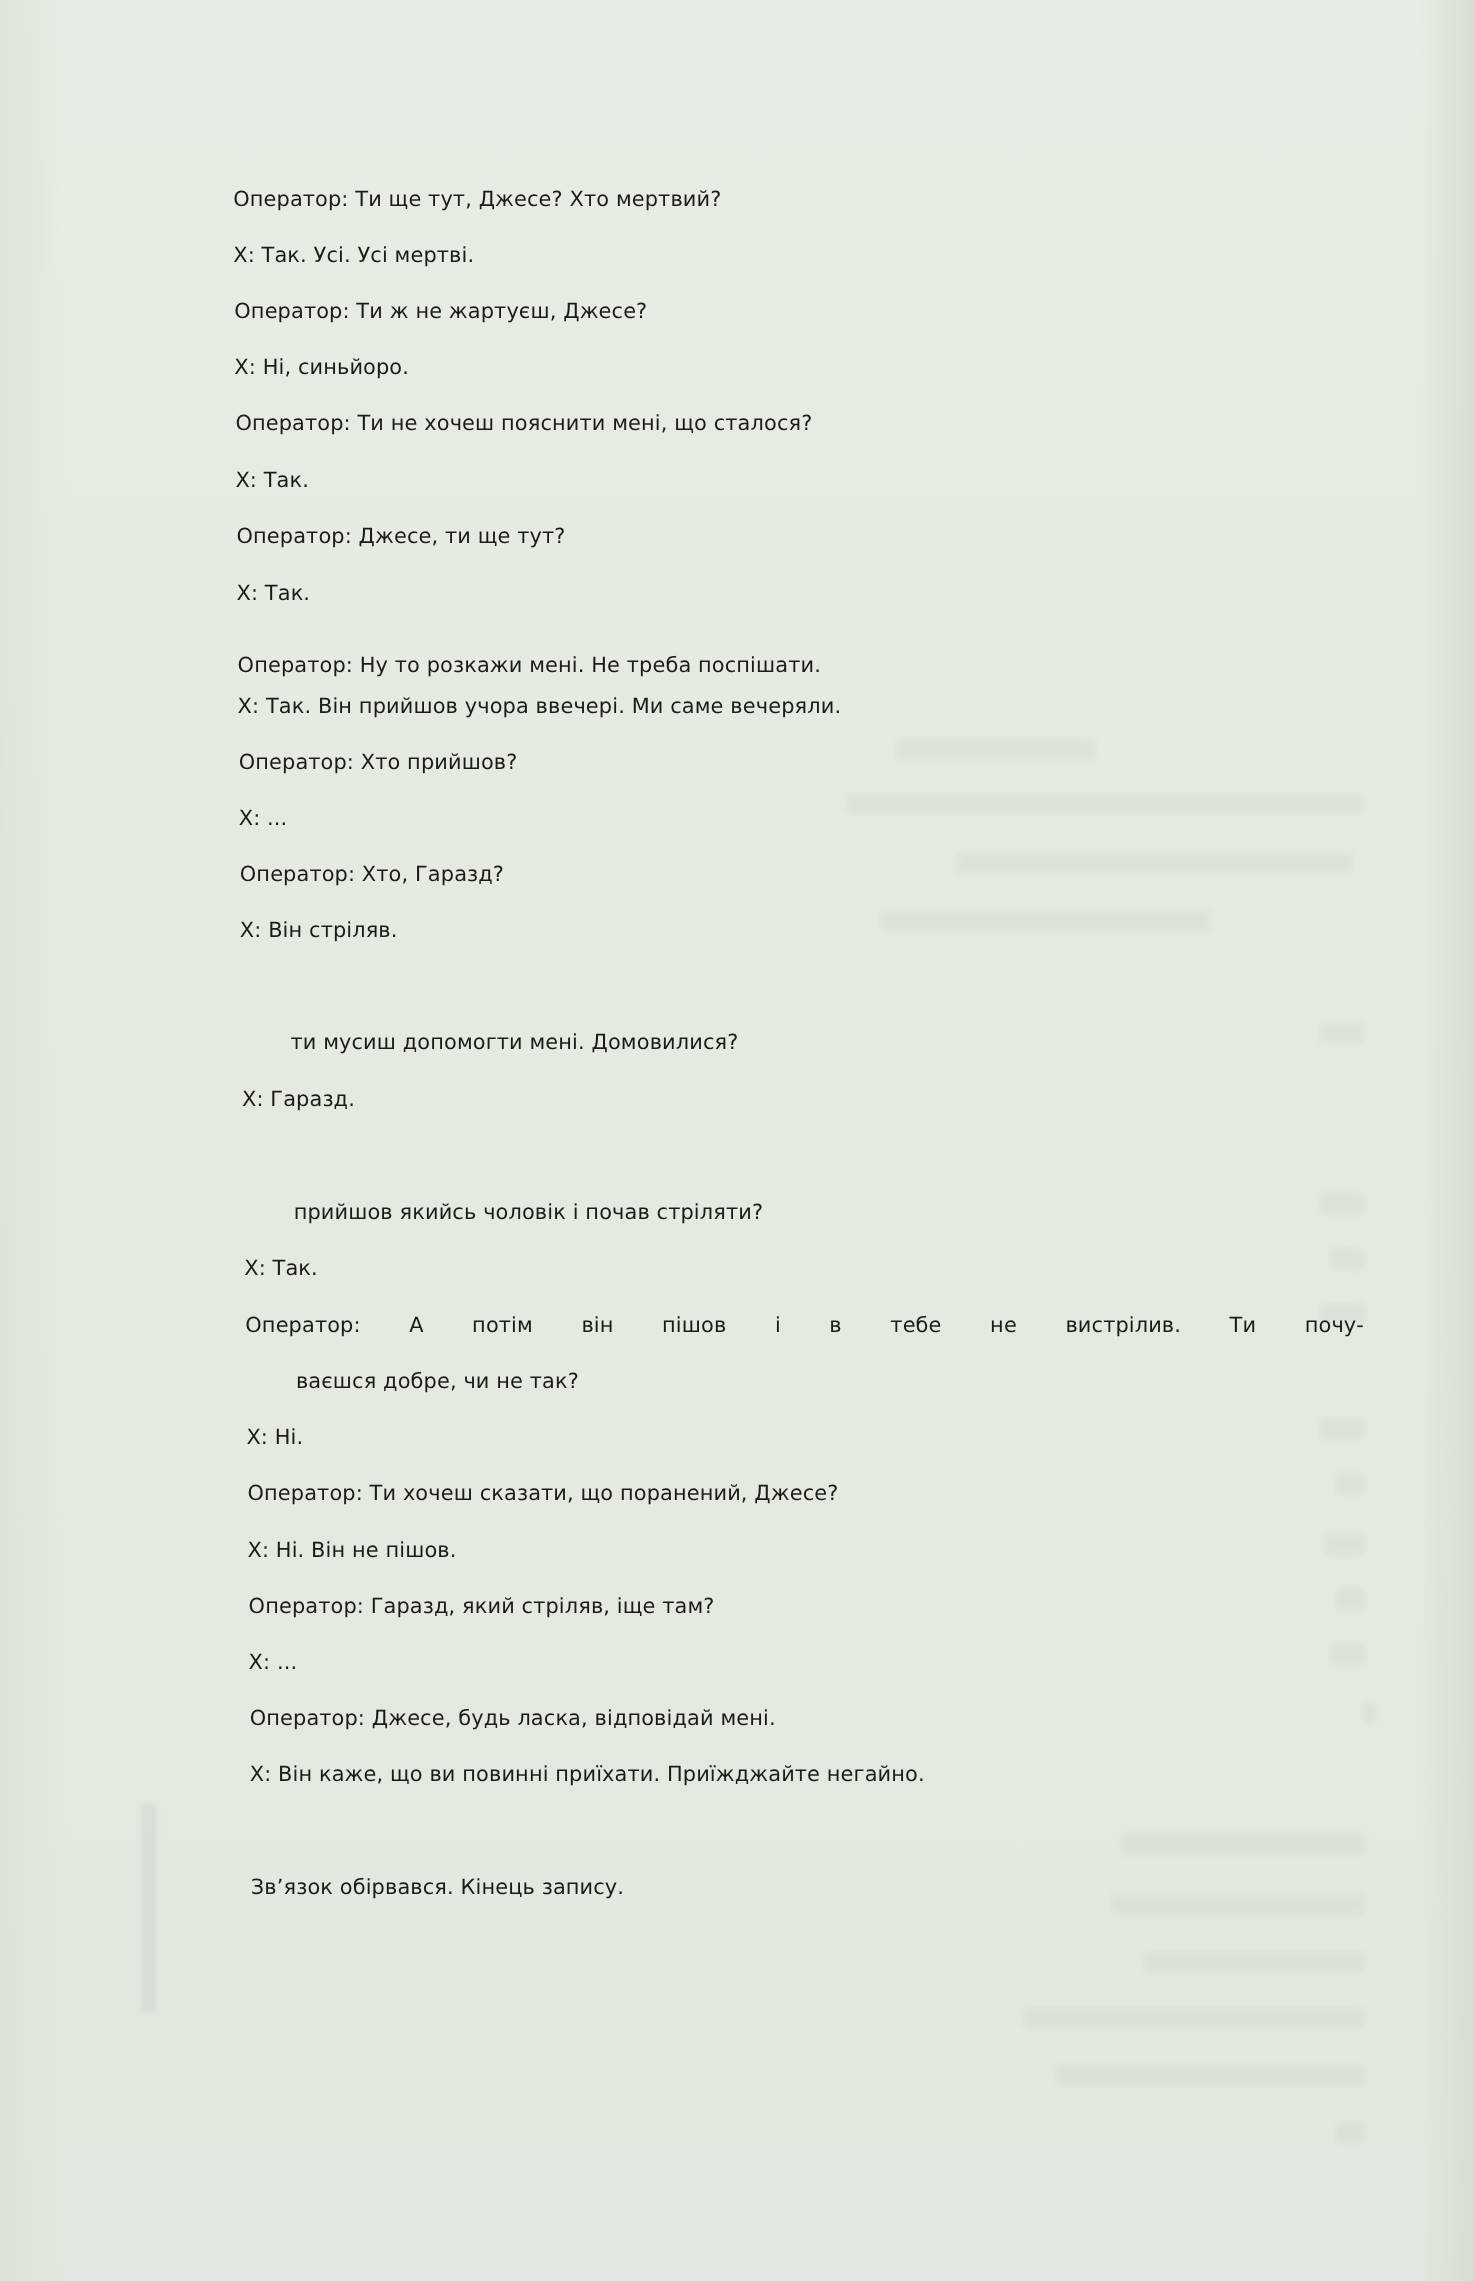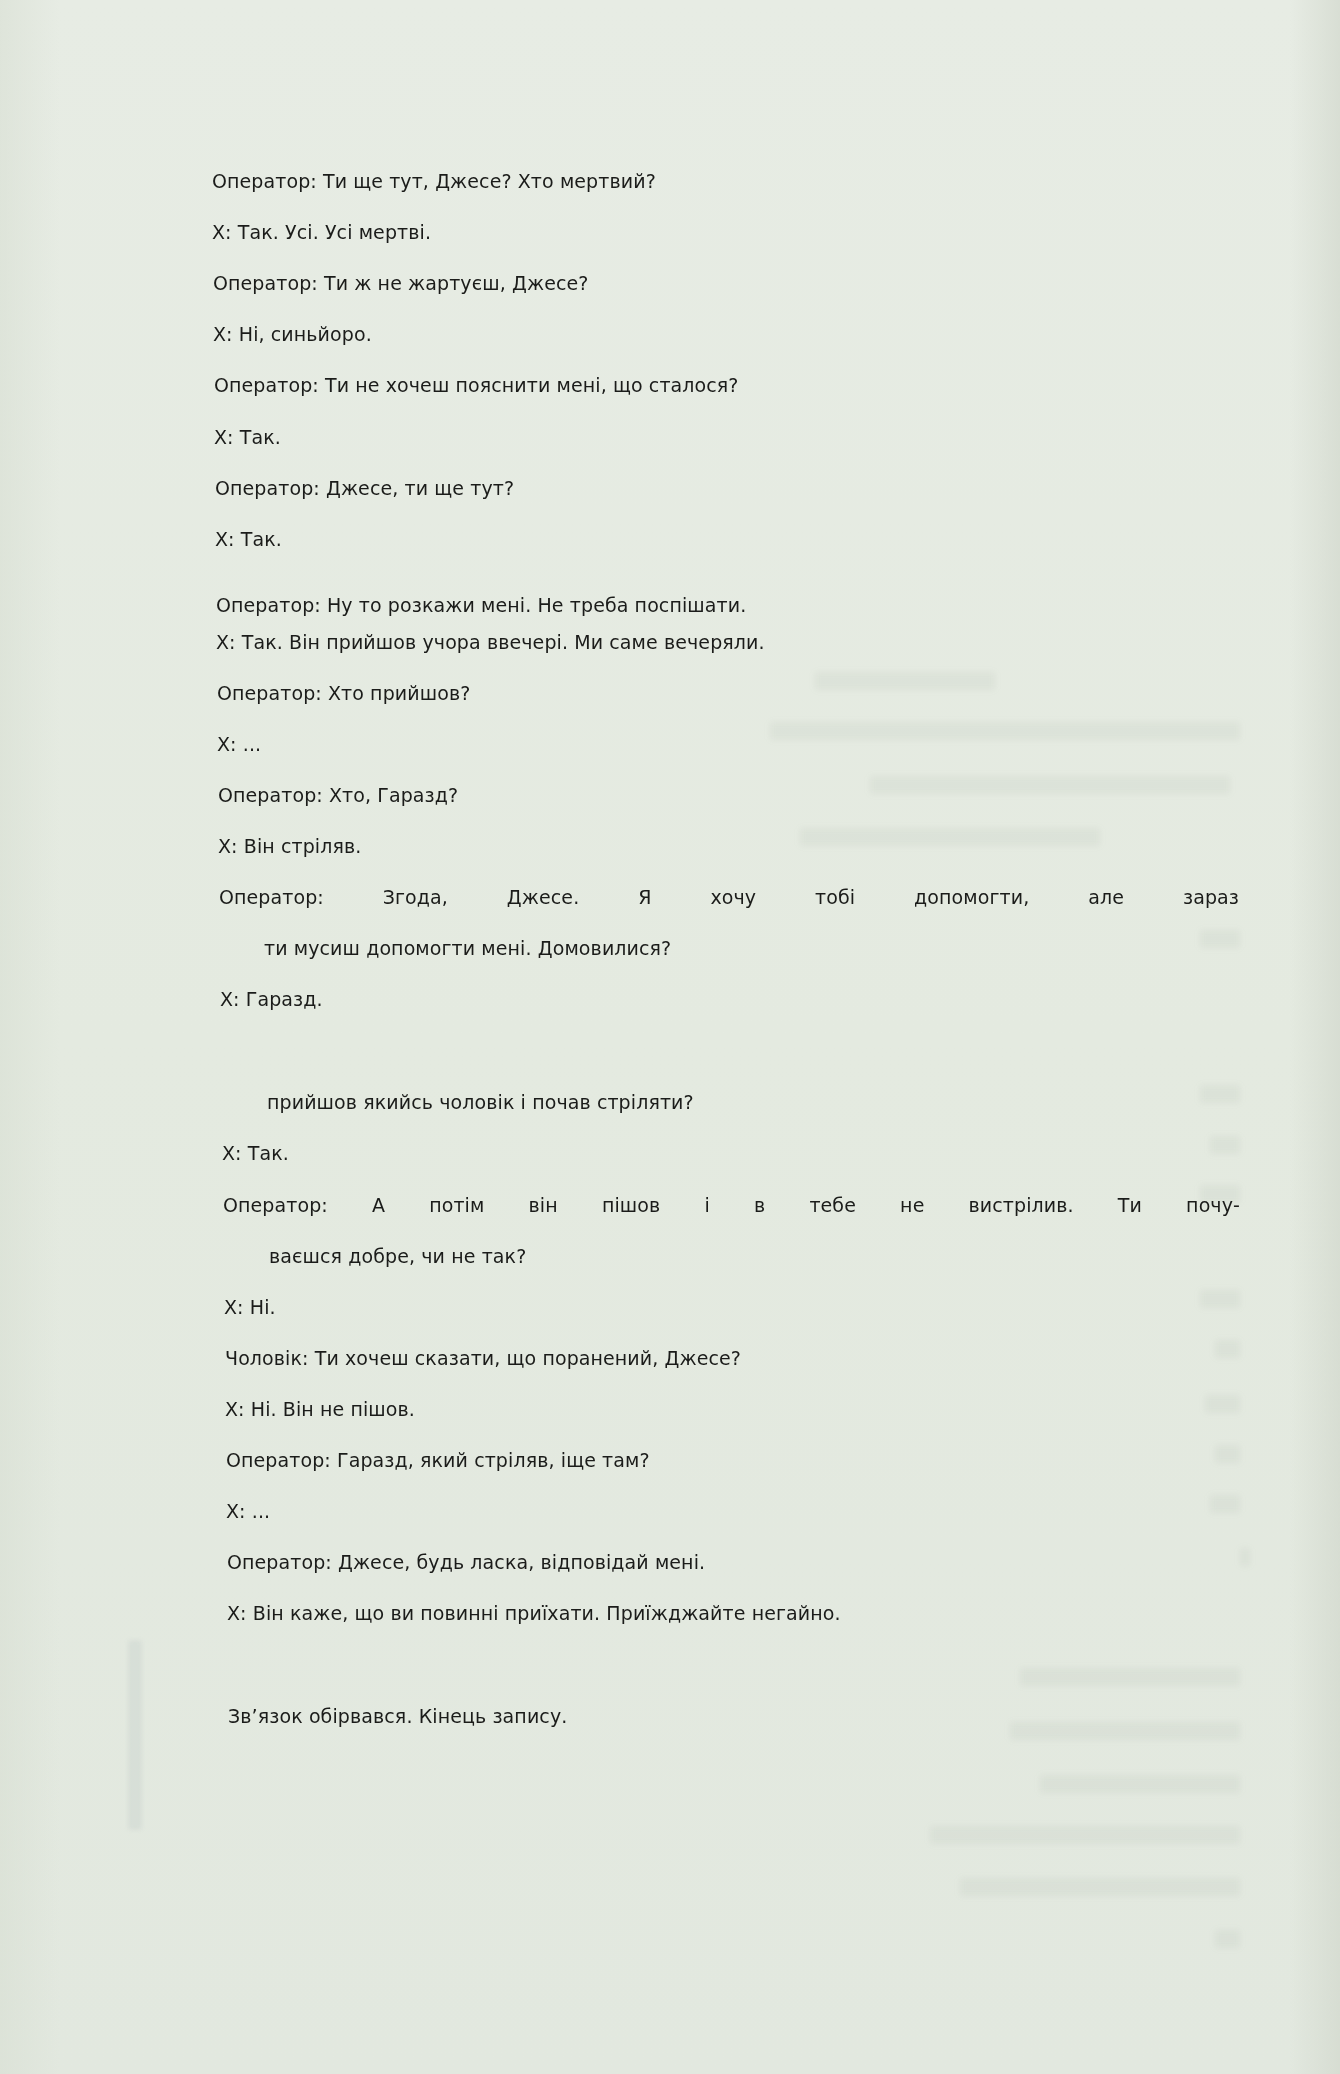--- a/index.html
+++ b/index.html
@@ -98,29 +98,28 @@
     <div class="line" style="left:214px;top:368px;">Оператор: Ти не хочеш пояснити мені, що сталося?</div>
     <div class="line" style="left:214px;top:420px;">Х: Так.</div>
     <div class="line" style="left:215px;top:471px;">Оператор: Джесе, ти ще тут?</div>
     <div class="line" style="left:215px;top:522px;">Х: Так.</div>
     <div class="line" style="left:216px;top:588px;">Оператор: Ну то розкажи мені. Не треба поспішати.</div>
     <div class="line" style="left:216px;top:625px;">Х: Так. Він прийшов учора ввечері. Ми саме вечеряли.</div>
     <div class="line" style="left:217px;top:676px;">Оператор: Хто прийшов?</div>
     <div class="line" style="left:217px;top:727px;">Х: ...</div>
     <div class="line" style="left:218px;top:778px;">Оператор: Хто, Гаразд?</div>
     <div class="line" style="left:218px;top:829px;">Х: Він стріляв.</div>
-    <div class="line justify" style="left:219px;top:880px;width:1020px;">Оператор: Згода, Джесе. Я хочу тобі допомогти, але зараз</div>
     <div class="line" style="left:264px;top:931px;">ти мусиш допомогти мені. Домовилися?</div>
     <div class="line" style="left:220px;top:982px;">Х: Гаразд.</div>
     <div class="line" style="left:267px;top:1085px;">прийшов якийсь чоловік і почав стріляти?</div>
     <div class="line" style="left:222px;top:1136px;">Х: Так.</div>
     <div class="line justify" style="left:223px;top:1188px;width:1017px;">Оператор: А потім він пішов і в тебе не вистрілив. Ти почу-</div>
     <div class="line" style="left:269px;top:1239px;">ваєшся добре, чи не так?</div>
     <div class="line" style="left:224px;top:1290px;">Х: Ні.</div>
-    <div class="line" style="left:225px;top:1341px;">Чоловік: Ти хочеш сказати, що поранений, Джесе?</div>
+    <div class="line" style="left:225px;top:1341px;">Оператор: Ти хочеш сказати, що поранений, Джесе?</div>
     <div class="line" style="left:225px;top:1392px;">Х: Ні. Він не пішов.</div>
     <div class="line" style="left:226px;top:1443px;">Оператор: Гаразд, який стріляв, іще там?</div>
     <div class="line" style="left:226px;top:1494px;">Х: ...</div>
     <div class="line" style="left:227px;top:1545px;">Оператор: Джесе, будь ласка, відповідай мені.</div>
     <div class="line" style="left:227px;top:1596px;">Х: Він каже, що ви повинні приїхати. Приїжджайте негайно.</div>
 
     <div class="line" style="left:228px;top:1699px;">Зв’язок обірвався. Кінець запису.</div>
   </div>
 </div>
 

